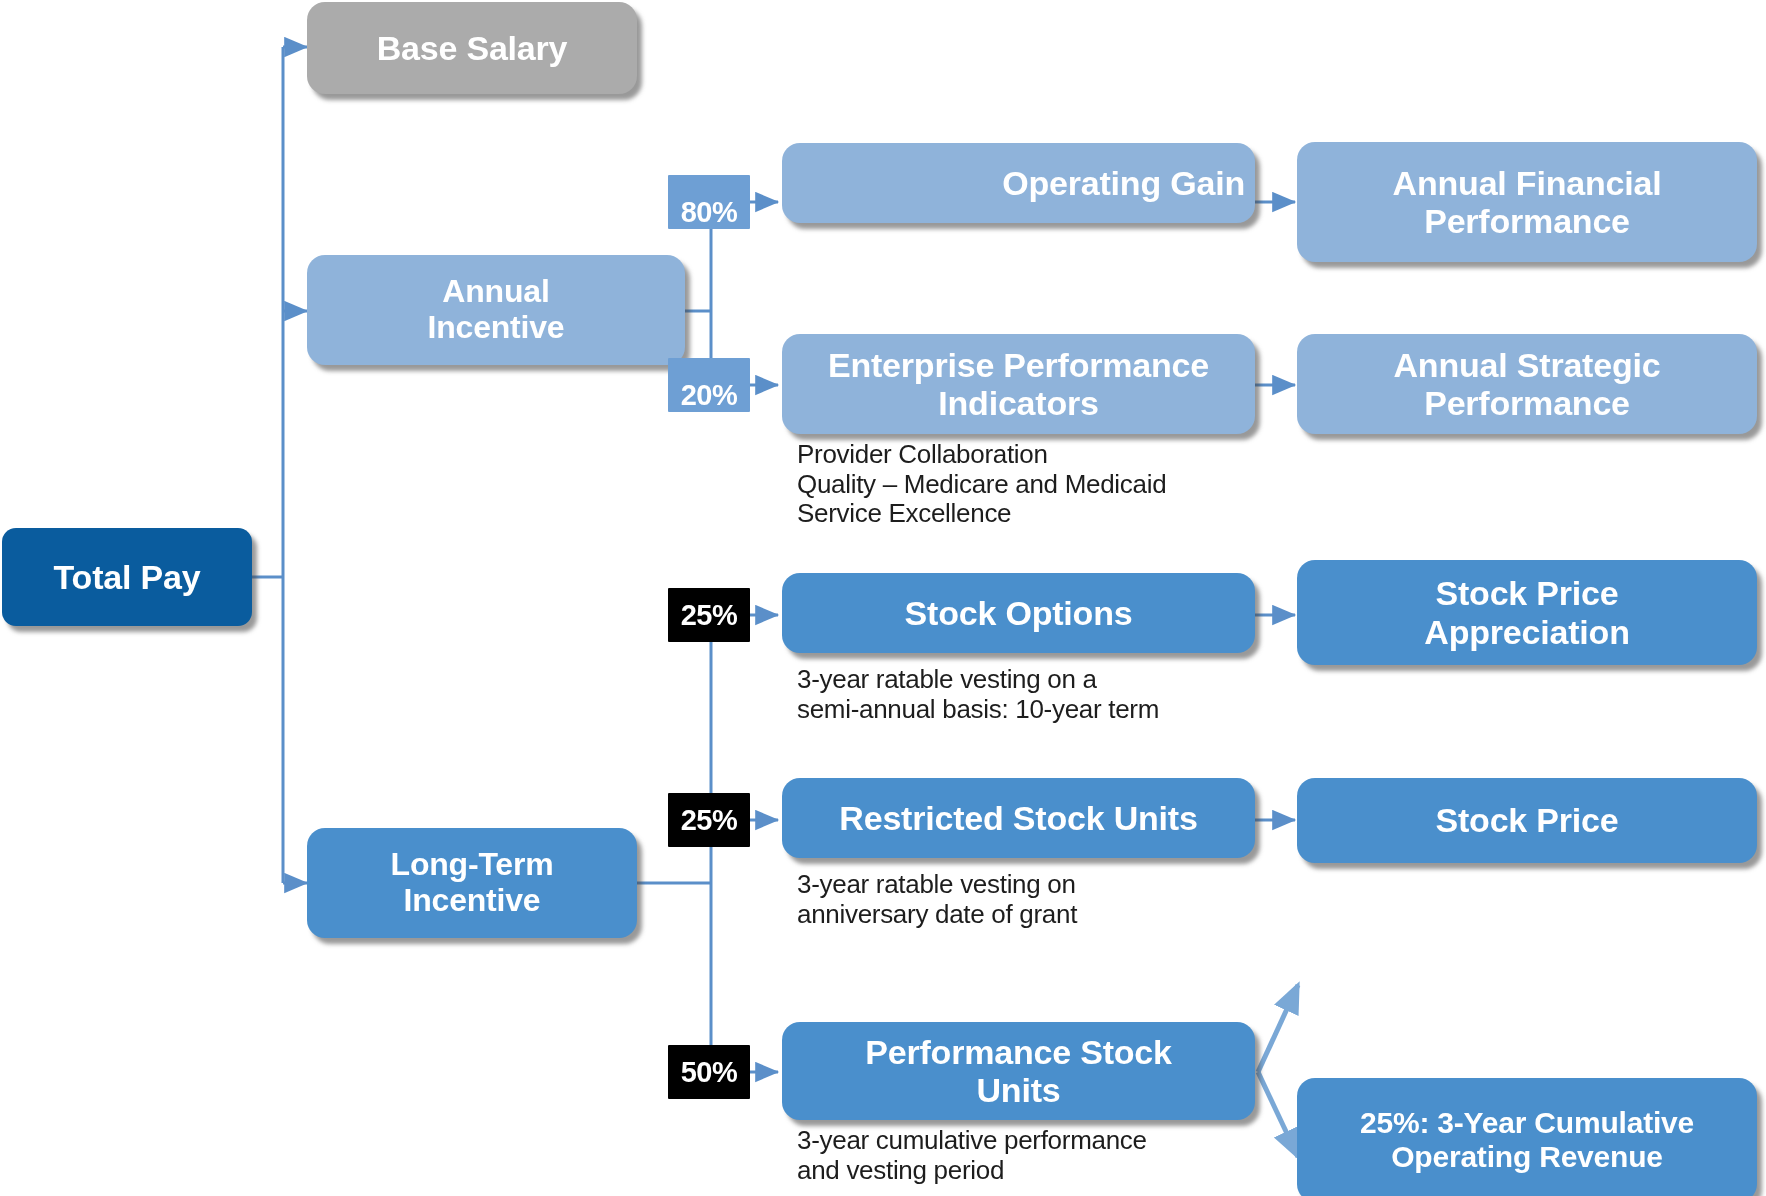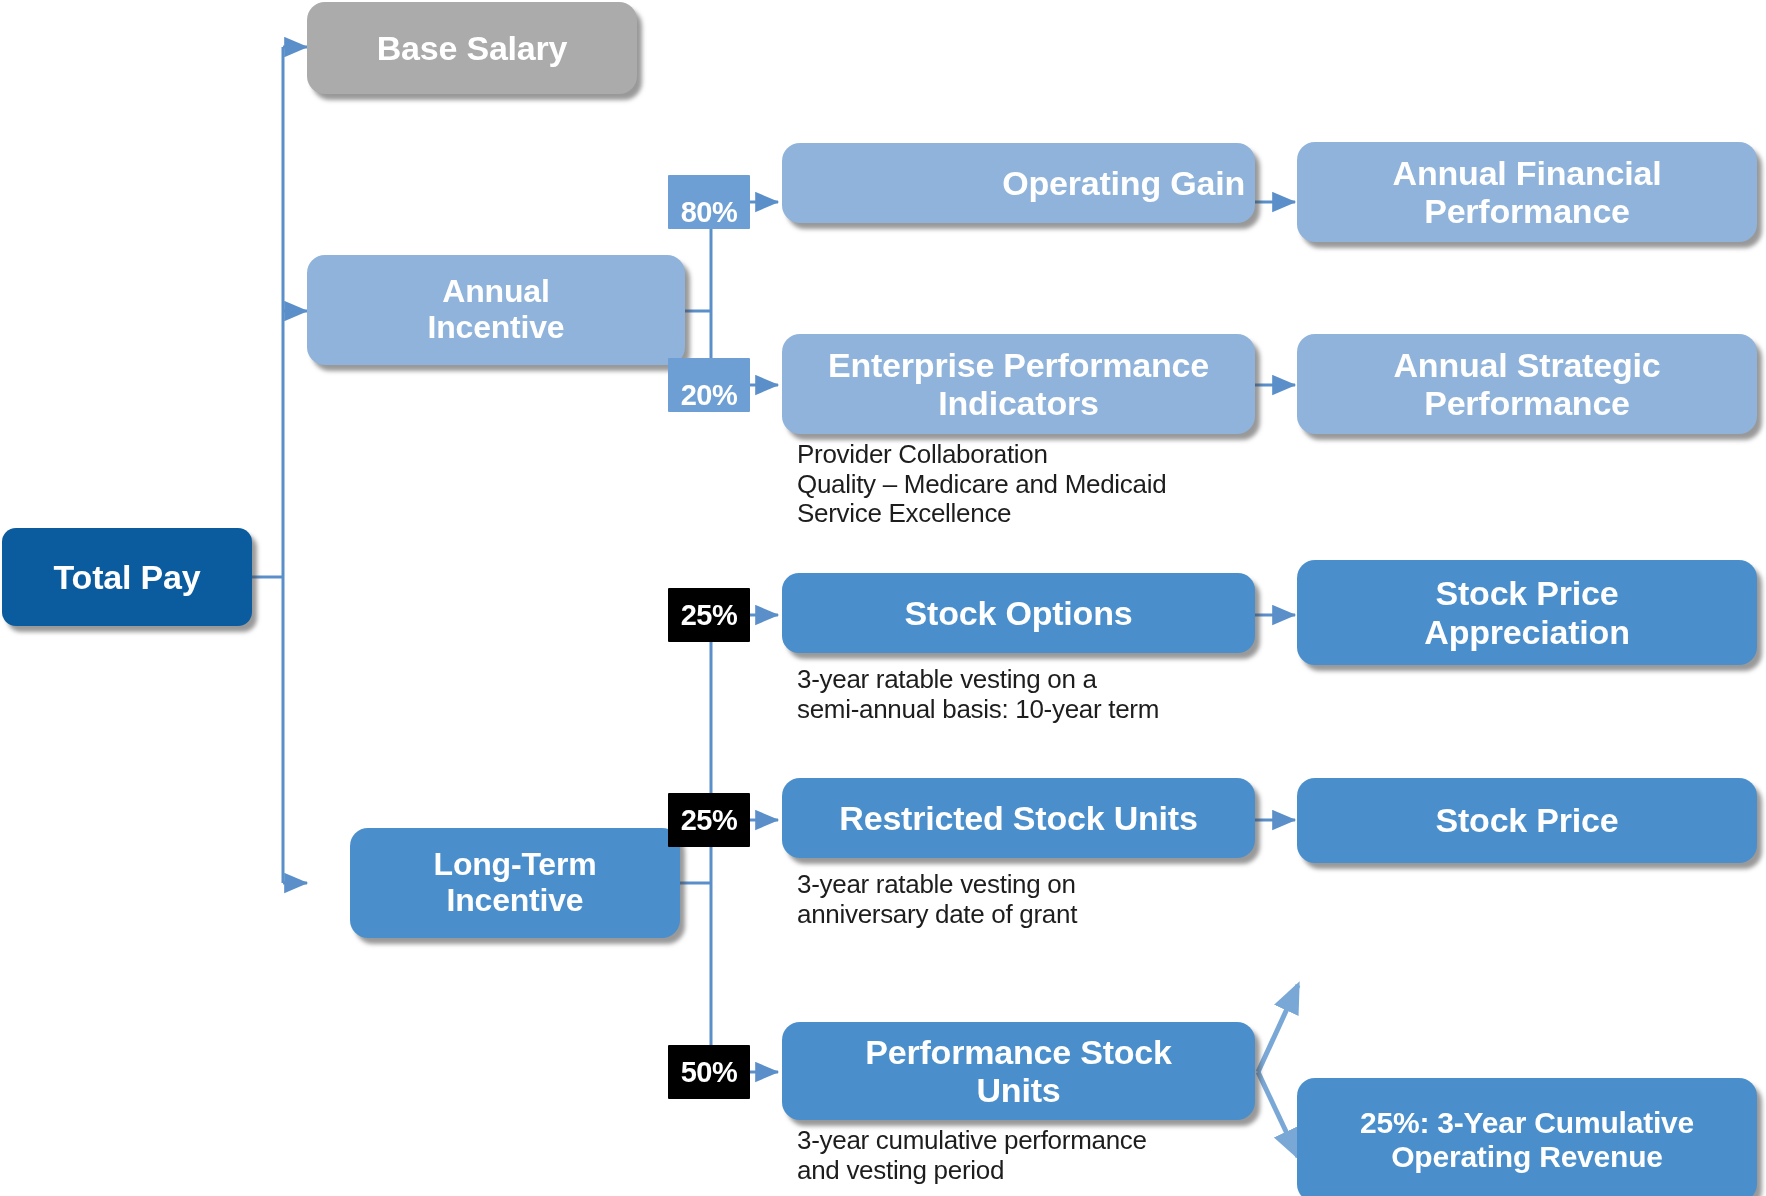--- a/index.html
+++ b/index.html
@@ -137,32 +137,32 @@
 
   <div class="node darkblue" style="left:2px; top:528px; width:250px; height:98px; font-size:34px;">
     <span>Total Pay</span>
   </div>
 
   <div class="node lightblue" style="left:307px; top:255px; width:378px; height:110px; font-size:32px;">
     <span style="white-space:pre-line;">Annual
 Incentive</span>
   </div>
 
-  <div class="node midblue" style="left:307px; top:828px; width:330px; height:110px; font-size:32px;margin-left:43px;">
+  <div class="node midblue" style="left:307px; top:828px; width:330px; height:110px; font-size:32px;">
     <span style="white-space:pre-line;">Long-Term
 Incentive</span>
   </div>
 
   <div class="pct lightblue" style="left:668px; top:175px; width:82px; height:54px;">
     <span>80%</span>
   </div>
   <div class="node lightblue" style="left:782px; top:143px; width:473px; height:80px; font-size:34px;justify-content:flex-end;">
     <span style="white-space:pre-line;">Operating Gain</span>
   </div>
-  <div class="node lightblue" style="left:1297px; top:142px; width:460px; height:100px; font-size:34px;">
+  <div class="node lightblue" style="left:1297px; top:142px; width:460px; height:120px; font-size:34px;">
     <span style="white-space:pre-line;">Annual Financial
 Performance</span>
   </div>
 
   <div class="pct lightblue" style="left:668px; top:358px; width:82px; height:54px;">
     <span>20%</span>
   </div>
   <div class="node lightblue" style="left:782px; top:334px; width:473px; height:100px; font-size:34px;">
     <span style="white-space:pre-line;">Enterprise Performance
 Indicators</span>
@@ -171,21 +171,21 @@
 Quality – Medicare and Medicaid
 Service Excellence</div>
   <div class="node lightblue" style="left:1297px; top:334px; width:460px; height:100px; font-size:34px;">
     <span style="white-space:pre-line;">Annual Strategic
 Performance</span>
   </div>
 
   <div class="pct midblue" style="left:668px; top:588px; width:82px; height:54px;">
     <span>25%</span>
   </div>
-  <div class="node midblue" style="left:782px; top:573px; width:473px; height:80px; font-size:34px;border-radius:17px;">
+  <div class="node midblue" style="left:782px; top:573px; width:473px; height:80px; font-size:34px;">
     <span style="white-space:pre-line;">Stock Options</span>
   </div>
   <div class="caption" style="left:797px; top:665px; width:470px;">3-year ratable vesting on a
 semi-annual basis: 10-year term</div>
   <div class="node midblue" style="left:1297px; top:560px; width:460px; height:105px; font-size:34px;">
     <span style="white-space:pre-line;">Stock Price
 Appreciation</span>
   </div>
 
   <div class="pct midblue" style="left:668px; top:793px; width:82px; height:54px;">

